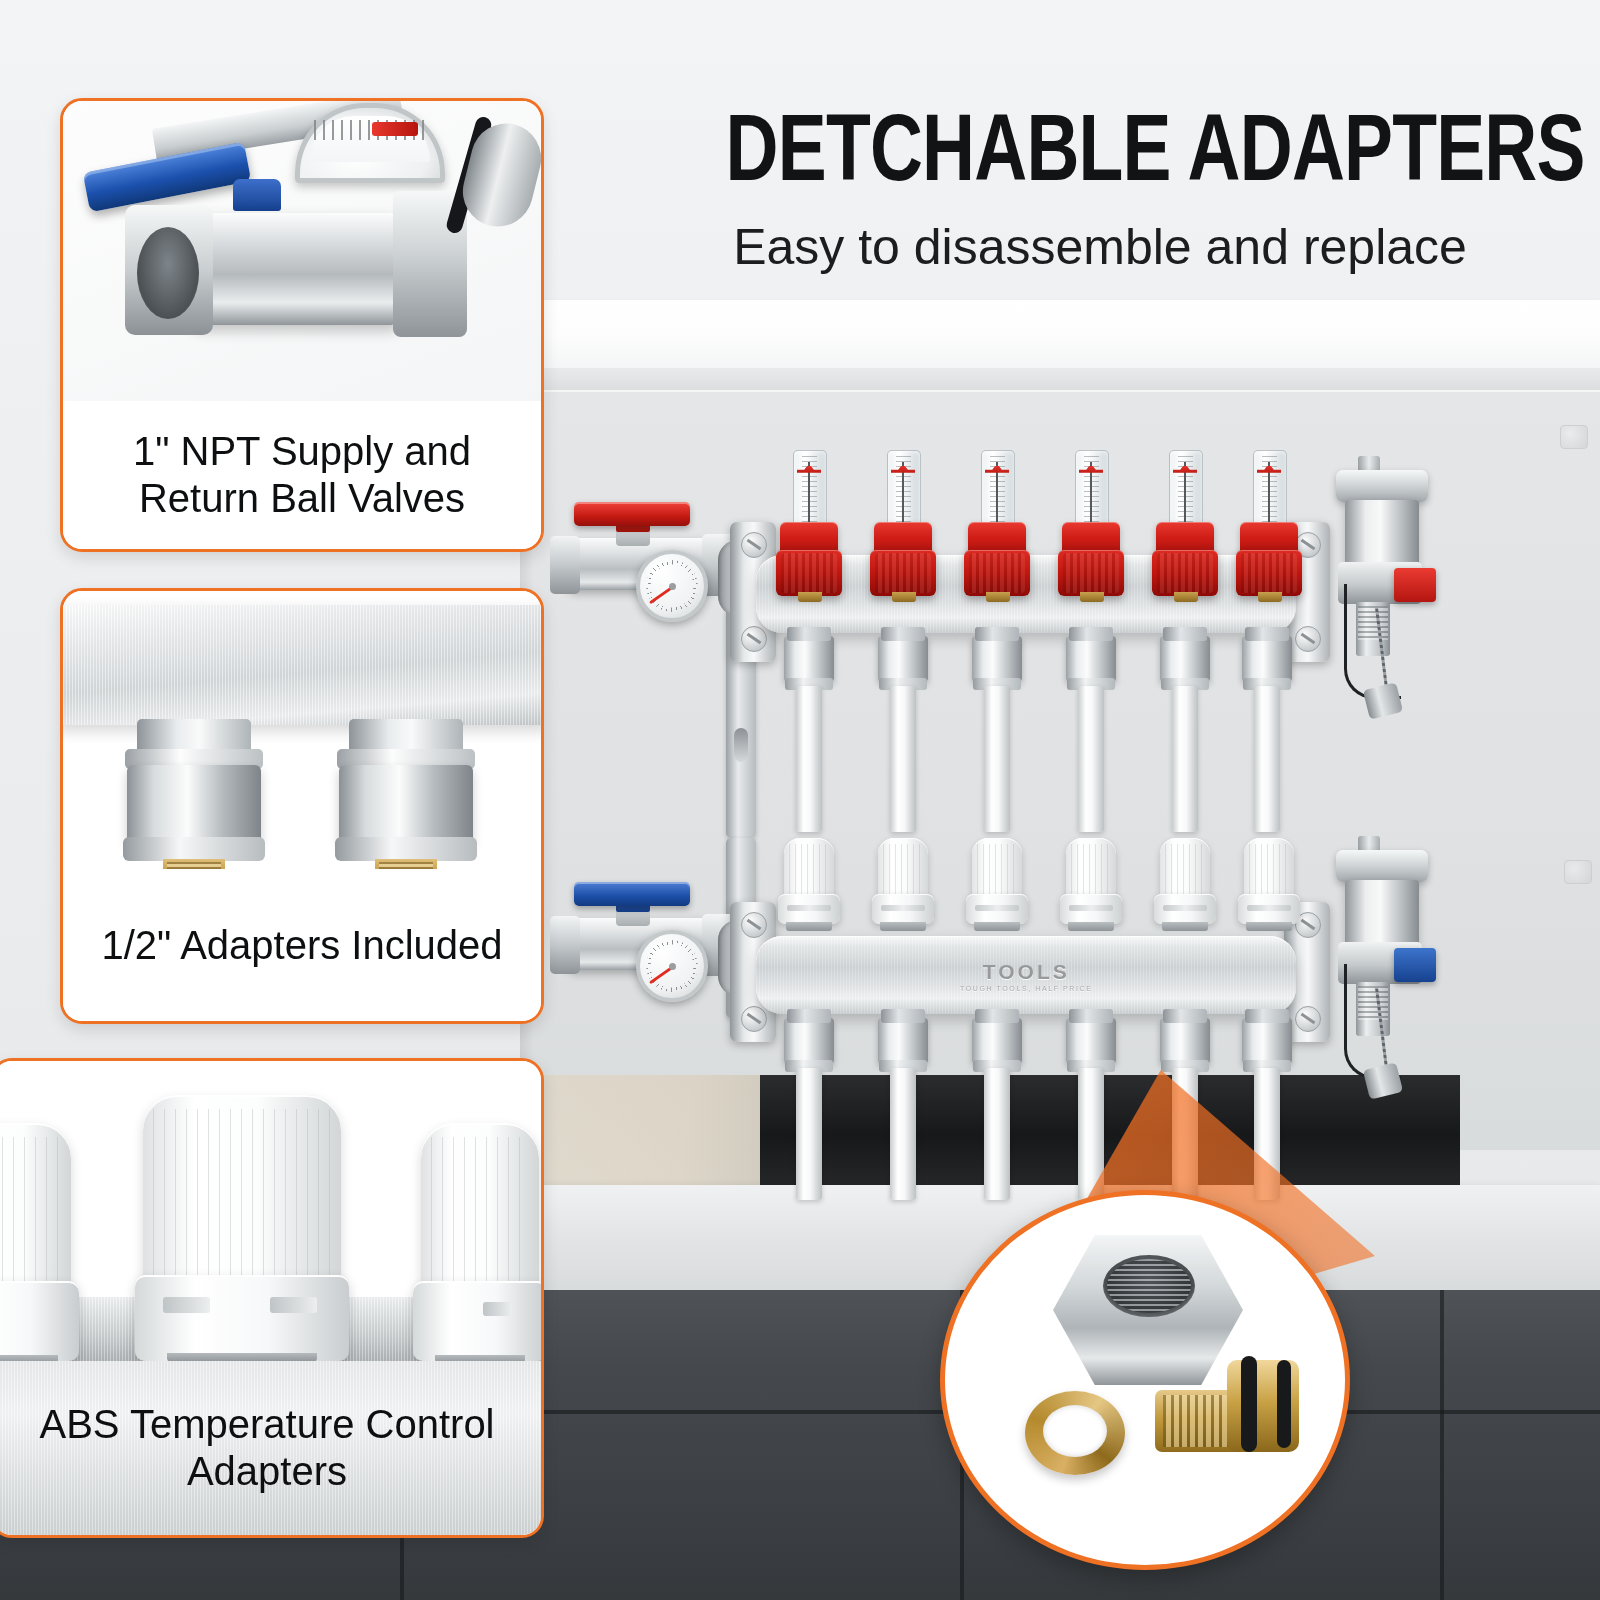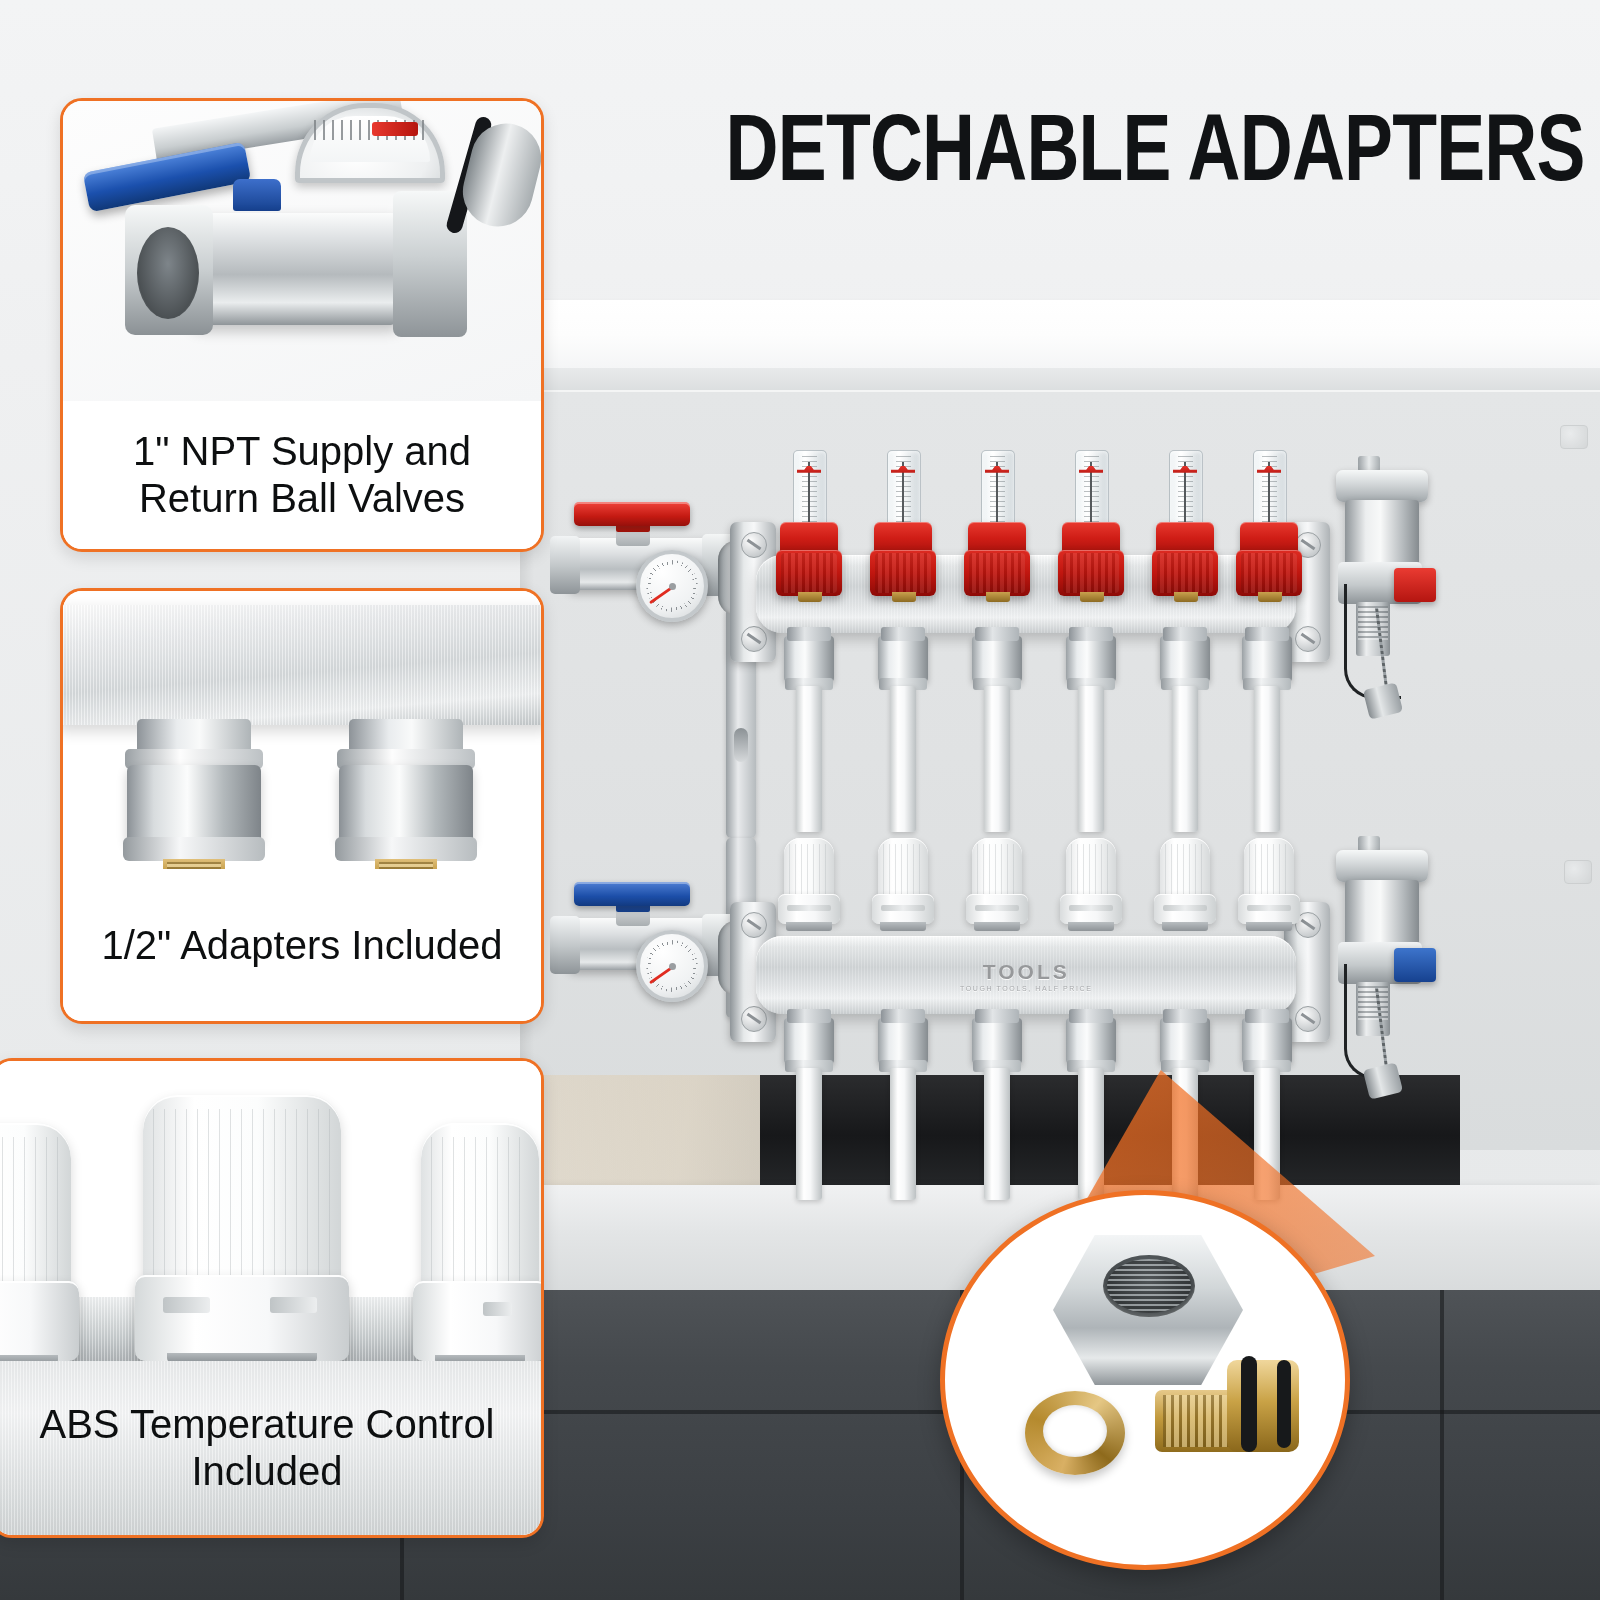--- a/index.html
+++ b/index.html
@@ -551,20 +551,21 @@
     <div class="splitring"></div>
     <div class="pexinsert">
       <div class="barrel"></div>
       <div class="head"></div>
       <div class="oringA"></div>
       <div class="oringB"></div>
     </div>
   </div>
 
   <div class="headline">DETCHABLE ADAPTERS</div>
+  <div class="subhead">Easy to disassemble and replace</div>
 
   <div class="panel" id="panel1">
     <div class="photo">
       <div class="p1-rail"></div>
       <div class="p1-lever"></div>
       <div class="p1-knob"></div>
       <div class="p1-therm">
         <div class="dial"></div>
         <div class="scale"></div>
         <div class="redband"></div>
@@ -619,17 +620,17 @@
       </div>
       <div class="p3-hw" style="left:428px;top:62px;width:118px;height:238px;">
         <div class="dome" style="height:170px;"></div>
         <div class="collar" style="top:158px;height:80px;">
           <div class="notch" style="left:52%;"></div>
         </div>
         <div class="foot" style="top:232px;"></div>
       </div>
     </div>
     <div class="cap">
-      <span>ABS Temperature Control Included</span>
+      <span>ABS Temperature Control Adapters</span>
     </div>
   </div>
 
 </div>
 
 </body></html>

